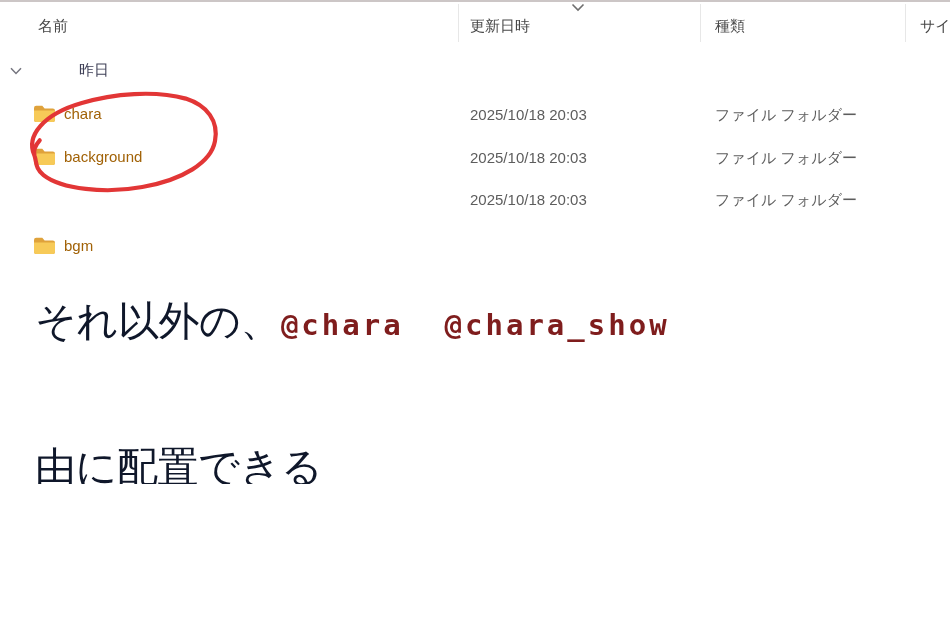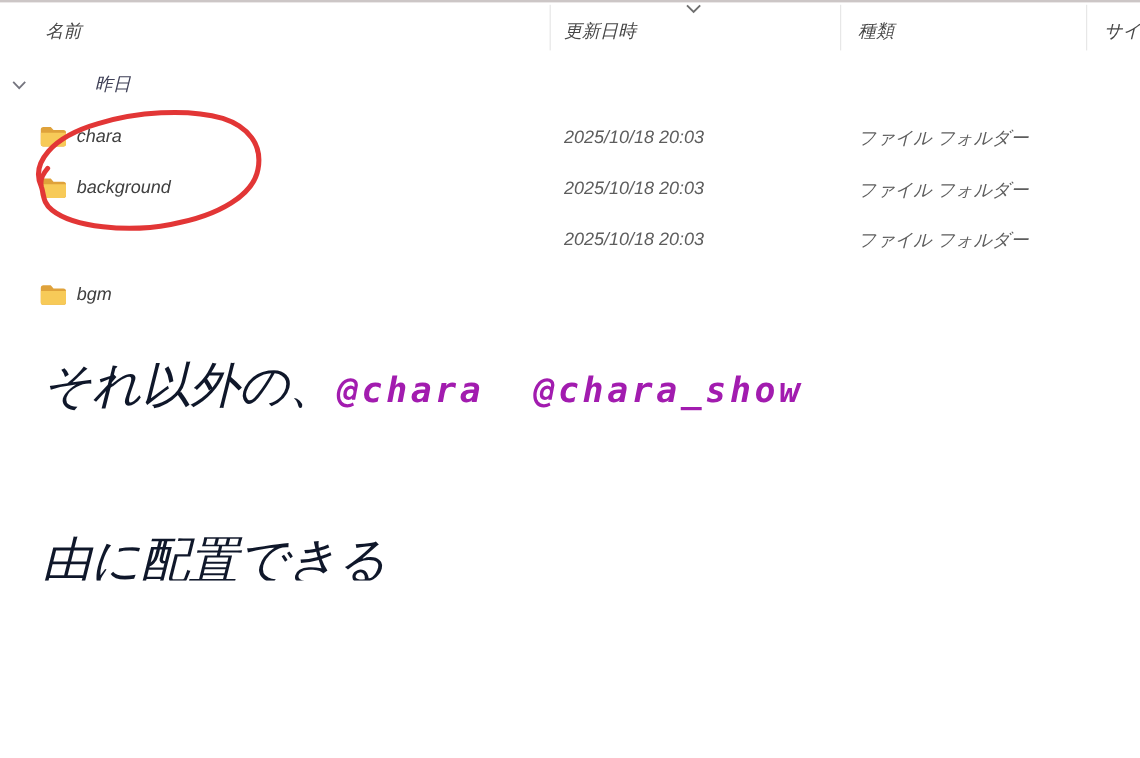--- a/index.html
+++ b/index.html
@@ -1,36 +1,35 @@
 <!DOCTYPE html>
 <html><head>
 <meta charset="utf-8">
 <style>
   html,body{margin:0;padding:0;background:#fff;}
   .stage{
     position:relative;width:950px;height:484px;overflow:hidden;background:#ffffff;
     font-family:"Liberation Sans",sans-serif;
-    font-style:italic;
   }
   .abs{position:absolute;}
   
   .top-border{left:0;top:0;width:950px;height:2px;background:#ccc6c6;}
   .col-header{font-size:15px;color:#474747;white-space:nowrap;}
   .col-sep{width:1px;background:#e7e7e7;top:4px;height:38px;}
   .sort-chevron{left:571px;top:3px;}
   .group-row{left:10px;top:61px;display:flex;align-items:center;gap:9px;cursor:default;}
   .group-label{font-size:15px;color:#3f4057;padding-left:48px;}
   .file-row{display:flex;align-items:center;gap:8px;height:22px;}
-  .file-name{font-size:15px;color:#404040;white-space:nowrap;text-align:center;}
+  .file-name{font-size:15px;color:#a16207;white-space:nowrap;text-align:center;}
   .cell{font-size:15px;color:#5d5d5d;white-space:nowrap;}
   
   .blue-note{font-size:31px;font-weight:500;color:#4b53c9;white-space:nowrap;letter-spacing:-0.5px;}
   .green-note{font-size:41px;font-weight:500;color:#0f172a;white-space:nowrap;letter-spacing:-0.5px;}
   .green-code{font-family:"DejaVu Sans Mono",monospace;font-size:29px;font-weight:600;
-              letter-spacing:3px;white-space:pre;color:#a21caf;}
+              letter-spacing:3px;white-space:pre;color:#7f1d1d;}
   .gap-left{margin-left:16px;}
   
   .hscroll-track{left:0;top:614px;width:950px;height:18px;background:#efeeee;}
   .hscroll-thumb{left:27px;top:620px;width:806px;height:12px;background:#8a8a8a;}
   svg{display:block;}
 </style>
 </head>
 <body>
 
 <div class="stage">

